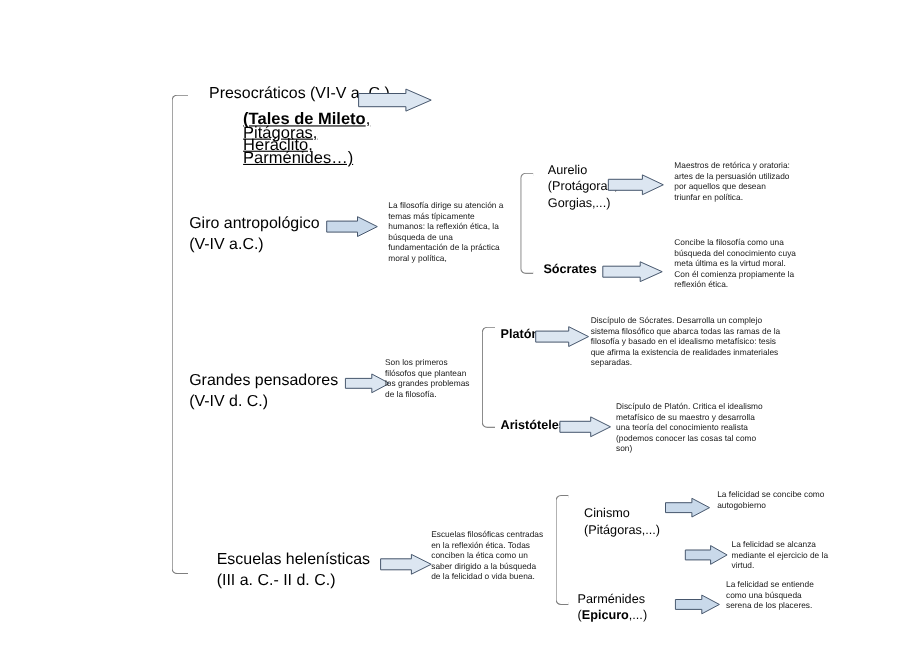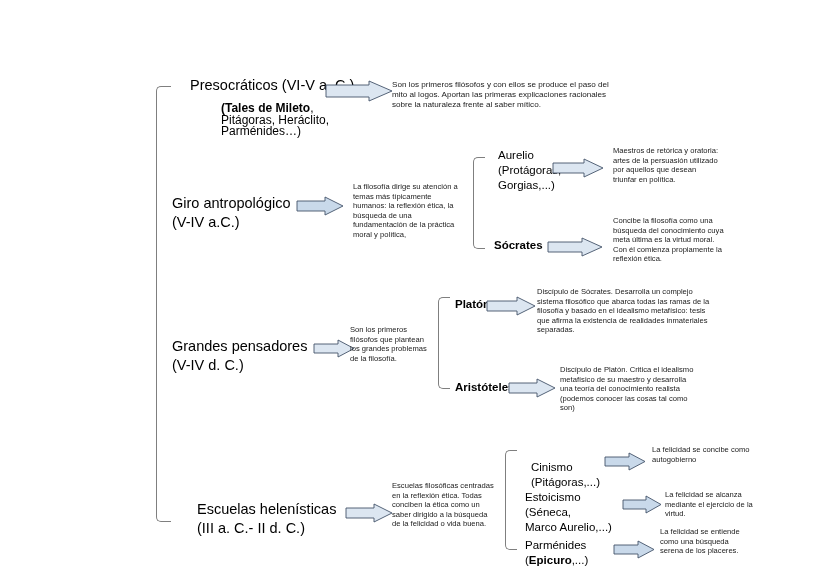--- a/index.html
+++ b/index.html
@@ -12,21 +12,21 @@
   }
   #canvas{position:relative;width:828px;height:586px;}
 
   .node{position:absolute;}
 
   
   .lvl0{font-size:15.5px;line-height:19.5px;}
   .lvl1{font-size:14.5px;line-height:19px;}
   .lvl2{font-size:11.5px;line-height:15px;}
   .lvl2b{font-size:11.5px;line-height:15px;font-weight:bold;}
-  .sub{font-size:12px;line-height:11.5px;}
+  .sub{font-size:15px;line-height:11.5px;text-decoration:underline;}
   .desc{font-size:7.6px;line-height:9.6px;color:#1a1a1a;}
   .desc-b{font-size:8.1px;line-height:10.2px;color:#1a1a1a;}
   .b{font-weight:bold;}
 
   
   .bracket{
     position:absolute;
     border:1.15px solid #7f7f7f;
     border-right:none;
     border-radius:5px 0 0 5px;
@@ -51,23 +51,20 @@
   <div class="node sub" style="left:221px;top:103px;width:125px;">
     <span class="b">(Tales de Mileto</span><span>, Pitágoras, Heráclito, Parménides…)</span>
   </div>
 
   <div class="arrow" style="left:325px;top:80px;">
     <svg width="68" height="22" viewBox="0 0 68 22">
       <polygon points="1,5 44,5 44,1 67,11 44,21 44,17 1,17" fill="#dce6f1" stroke="#44546a" stroke-width="0.9"></polygon>
     </svg>
   </div>
 
-  <div class="node desc-b" style="left:392px;top:80px;width:228px;">
-    <span>Son los primeros filósofos y con ellos se produce el paso del mito al logos. Aportan las primeras explicaciones racionales sobre la naturaleza frente al saber mítico.</span>
-  </div>
 
   <div class="node lvl1" style="left:172px;top:194px;width:140px;">
     <div>Giro antropológico</div>
     <div>(V-IV a.C.)</div>
   </div>
 
   <div class="arrow" style="left:296px;top:196px;">
     <svg width="48" height="20" viewBox="0 0 48 20">
       <polygon points="1,5 29,5 29,1 47,10 29,19 29,15 1,15" fill="#c9d9ea" stroke="#44546a" stroke-width="0.9"></polygon>
     </svg>
@@ -179,24 +176,20 @@
   <div class="arrow" style="left:604px;top:452px;">
     <svg width="42" height="19" viewBox="0 0 42 19">
       <polygon points="1,5 25,5 25,1 41,9.5 25,18 25,14 1,14" fill="#c9d9ea" stroke="#44546a" stroke-width="0.9"></polygon>
     </svg>
   </div>
 
   <div class="node desc" style="left:652px;top:445px;width:100px;">
     <span>La felicidad se concibe como autogobierno</span>
   </div>
 
-  <div class="node lvl2" style="left:525px;top:490px;width:100px;">
-    <div>Estoicismo (Séneca,</div>
-    <div>Marco Aurelio,...)</div>
-  </div>
 
   <div class="arrow" style="left:622px;top:495px;">
     <svg width="40" height="19" viewBox="0 0 40 19">
       <polygon points="1,5 24,5 24,1 39,9.5 24,18 24,14 1,14" fill="#c9d9ea" stroke="#44546a" stroke-width="0.9"></polygon>
     </svg>
   </div>
 
   <div class="node desc" style="left:665px;top:490px;width:94px;">
     <span>La felicidad se alcanza mediante el ejercicio de la virtud.</span>
   </div>

